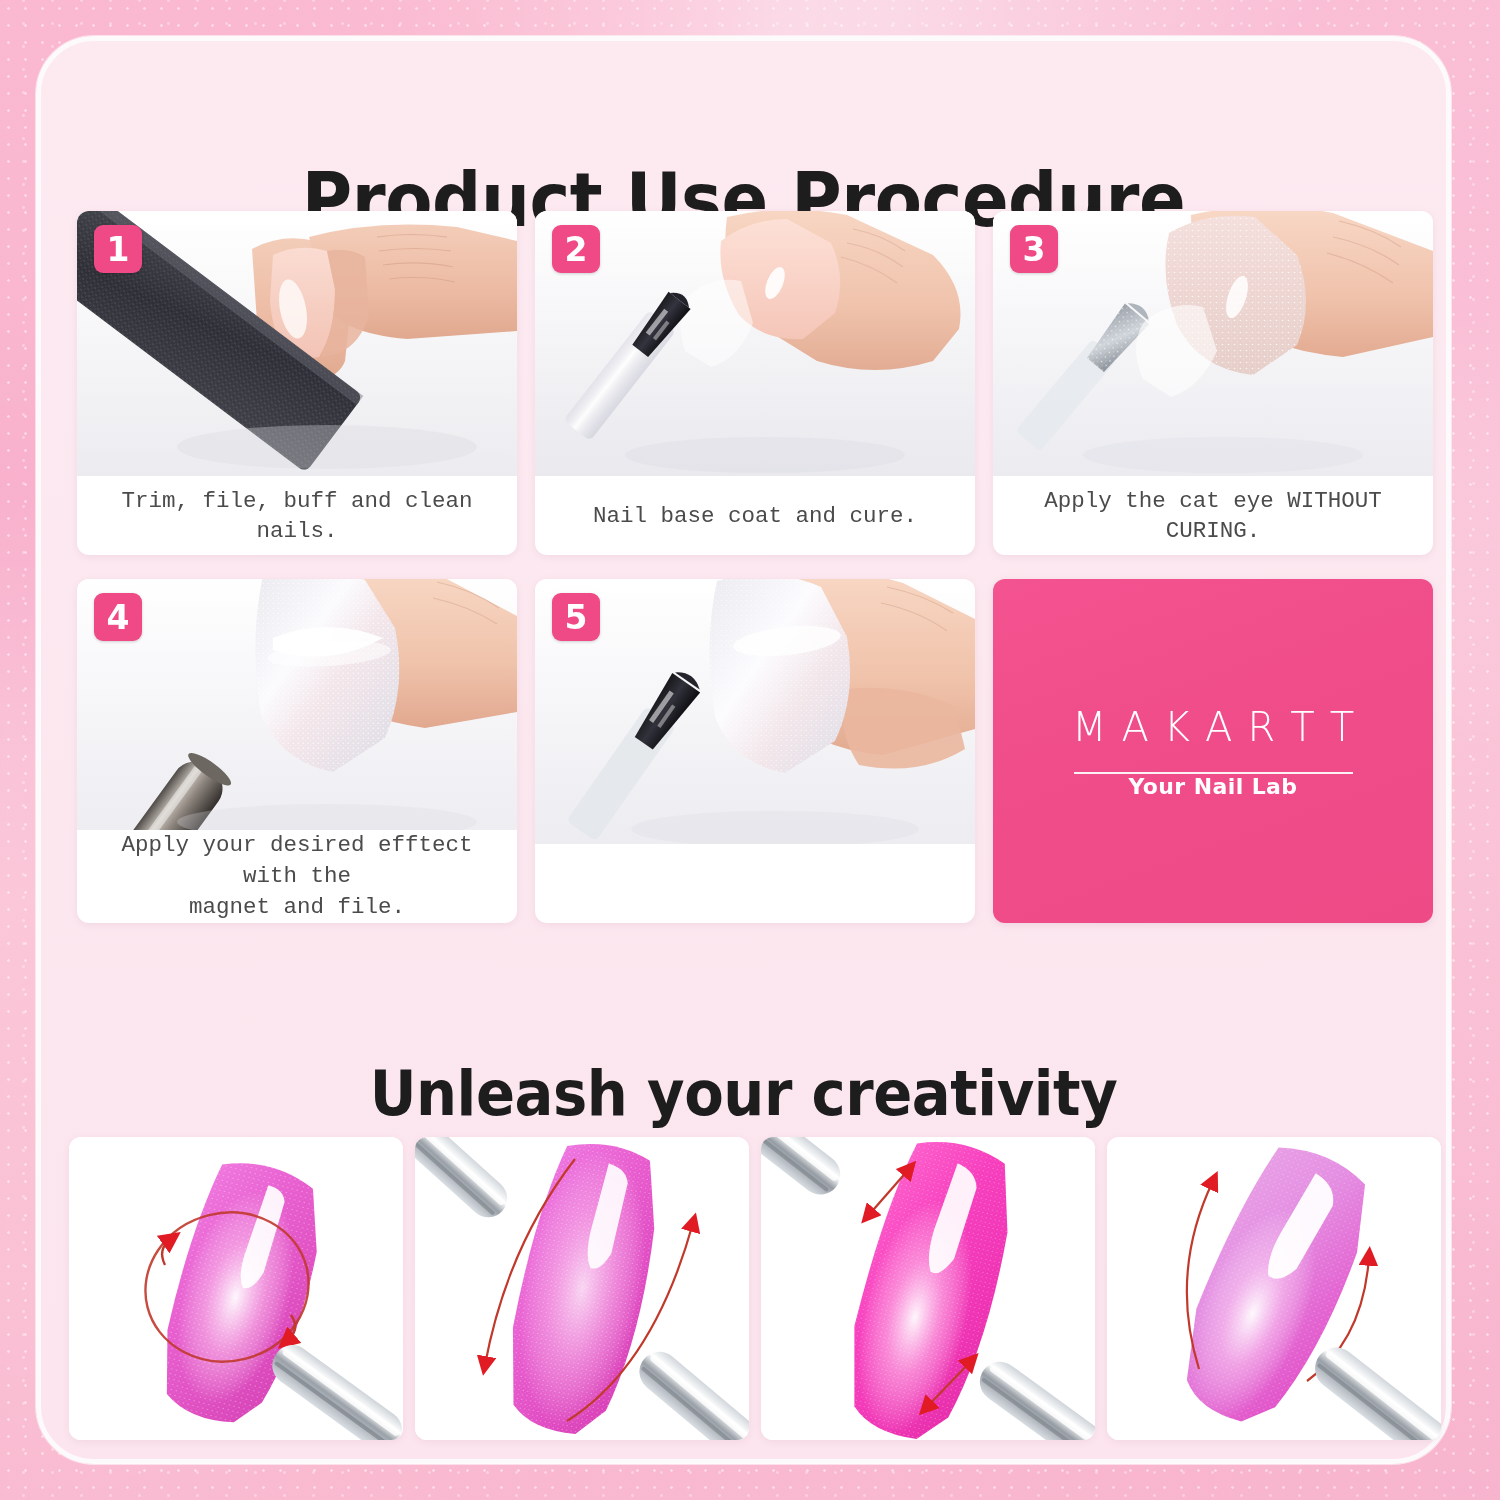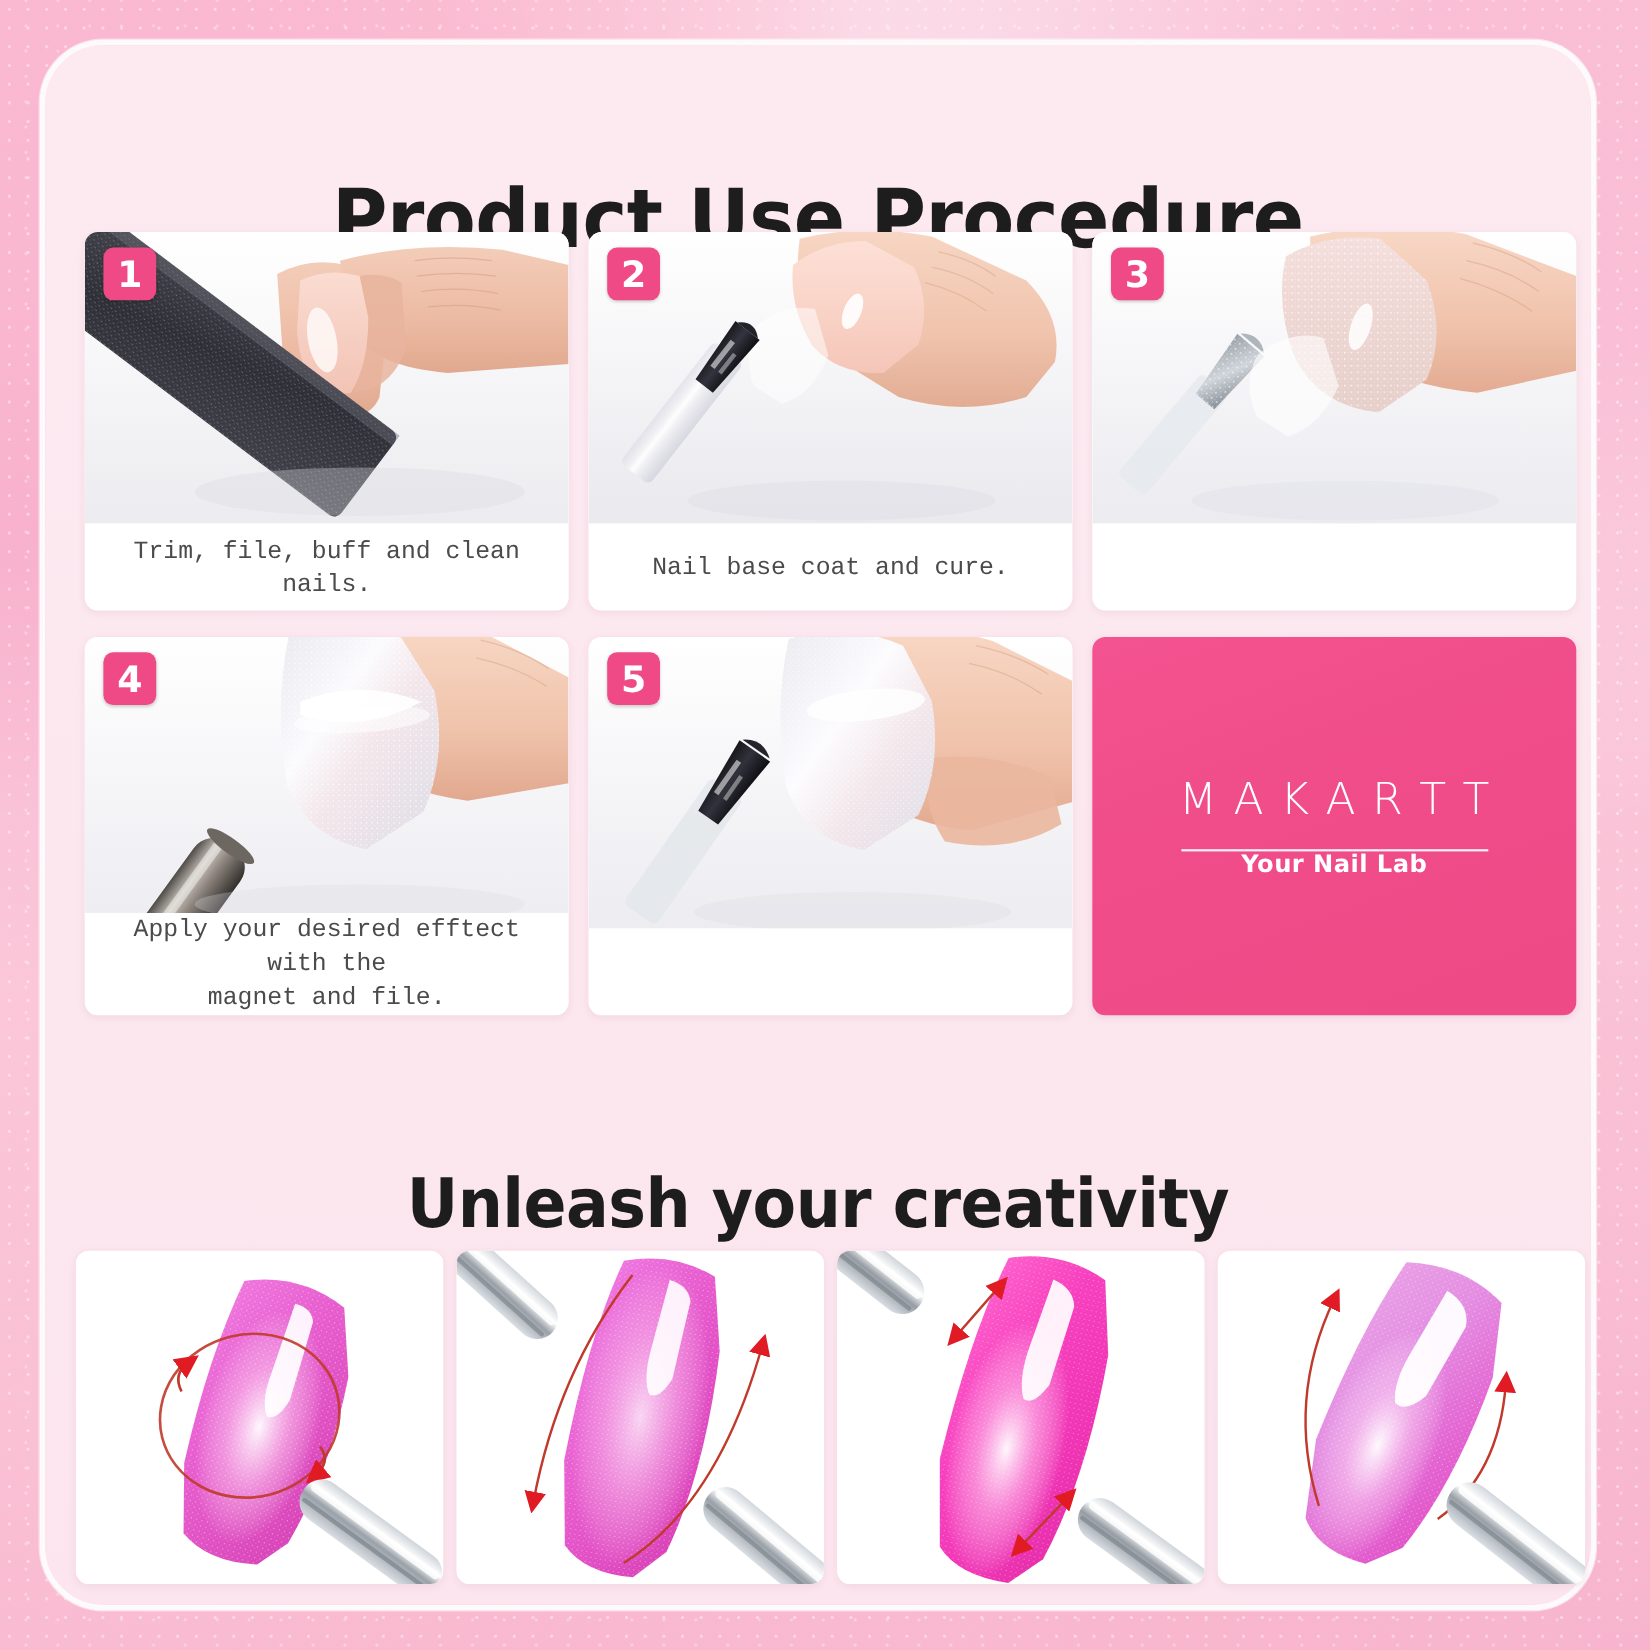--- a/index.html
+++ b/index.html
@@ -296,20 +296,21 @@
             <rect x="58" y="158" width="32" height="120" rx="5" fill="#e4e8ec" opacity=".75"></rect>
             <path d="M60 110 L92 110 L88 176 L66 176 Z" fill="url(#s3br)"></path>
             <path d="M60 110 L92 110 L88 176 L66 176 Z" fill="url(#sparkle3)" opacity=".8"></path>
             <path d="M62 108 Q76 96 90 108 Z" fill="#aeb5bc"></path>
           </g>
           <path d="M150 112 Q178 88 210 96 L224 140 Q208 176 178 186 L150 168 Q136 138 150 112 Z" fill="#ffffff" opacity=".6"></path>
           <ellipse cx="230" cy="244" rx="140" ry="18" fill="#dcdce3" opacity=".3"></ellipse>
         </svg>
         <div class="badge">3</div>
       </div>
+      <div class="caption">Apply the cat eye WITHOUT CURING.</div>
     </div>
 
     <div class="step-card">
       <div class="photo">
         <svg class="art" viewBox="0 0 440 265" preserveAspectRatio="xMidYMid slice">
           <defs>
             <linearGradient id="s4bg" x1="0" y1="0" x2="0" y2="1">
               <stop offset="0" stop-color="#ffffff"></stop>
                 <stop offset="1" stop-color="#ededf2"></stop>
             </linearGradient>

